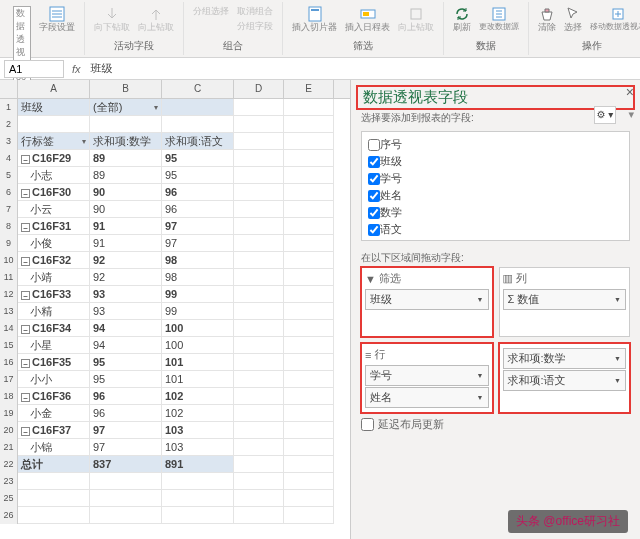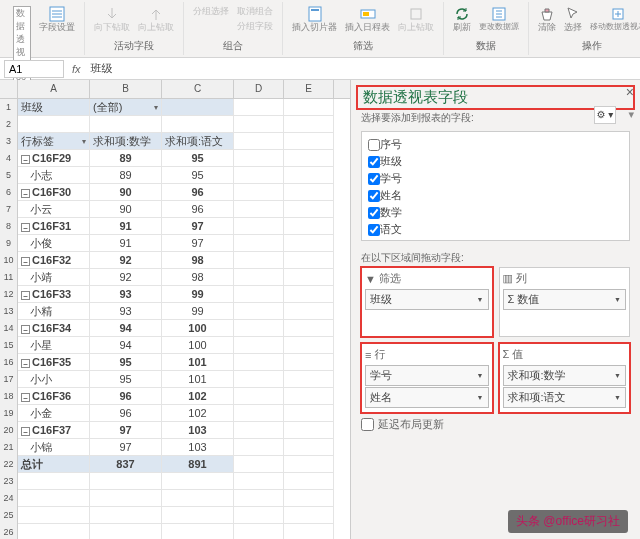--- a/index.html
+++ b/index.html
@@ -17,21 +17,21 @@
 .fx{color:#666;font-style:italic;margin:0 4px}
 .main{display:flex;height:calc(100% - 80px)}
 .sheet{width:350px;overflow:hidden;position:relative}
 .colhdr{display:flex;background:#f0f0f0;border-bottom:1px solid #ccc}
 .ch{border-right:1px solid #ccc;text-align:center;height:18px;line-height:18px;font-size:10px;color:#555}
 .ch.rh{width:18px}
 .rowhdr{width:18px;background:#f0f0f0;border-right:1px solid #ccc;text-align:center;font-size:9px;color:#555;height:17px;line-height:17px}
 .grid{display:flex;flex-direction:column}
 .gr{display:flex;height:17px}
 .gc{border-right:1px solid #e4e4e4;border-bottom:1px solid #e4e4e4;padding:0 3px;line-height:17px;height:17px;overflow:hidden;white-space:nowrap}
-.gc.num{text-align:center}
+.gc.num{text-align:left}
 .gc.a{width:72px}
 .gc.b{width:72px}
 .gc.c{width:72px}
 .gc.d{width:50px}
 .gc.e{width:50px}
 .ch.a{width:72px}.ch.b{width:72px}.ch.c{width:72px}.ch.d{width:50px}.ch.e{width:50px}
 .hdrcell{background:#dce6f1;font-weight:normal}
 .dd{float:right;font-size:8px;color:#666}
 .bold{font-weight:bold}
 .total{background:#dce6f1;font-weight:bold}
@@ -380,28 +380,20 @@
         </div>
         <div class="gr">
           <div class="rowhdr">23</div>
           <div class="gc a "></div>
           <div class="gc b "></div>
           <div class="gc c "></div>
           <div class="gc d"></div>
           <div class="gc e"></div>
         </div>
         <div class="gr">
-          <div class="rowhdr">24</div>
-          <div class="gc a "></div>
-          <div class="gc b "></div>
-          <div class="gc c "></div>
-          <div class="gc d"></div>
-          <div class="gc e"></div>
-        </div>
-        <div class="gr">
           <div class="rowhdr">25</div>
           <div class="gc a "></div>
           <div class="gc b "></div>
           <div class="gc c "></div>
           <div class="gc d"></div>
           <div class="gc e"></div>
         </div>
         <div class="gr">
           <div class="rowhdr">26</div>
           <div class="gc a "></div>
@@ -485,23 +477,20 @@
               <span>学号</span>
               <span class="car">▼</span>
             </div>
             <div class="pill">
               <span>姓名</span>
               <span class="car">▼</span>
             </div>
           </div>
       </div>
       <div class="abox redbox">
-        <div class="atitle">
-            <span>Σ 值</span>
-          </div>
         <div id="avals">
             <div class="pill">
               <span>求和项:数学</span>
               <span class="car">▼</span>
             </div>
             <div class="pill">
               <span>求和项:语文</span>
               <span class="car">▼</span>
             </div>
           </div>

